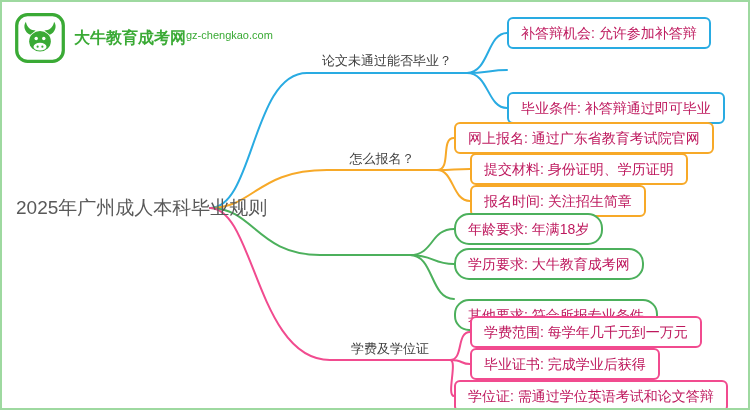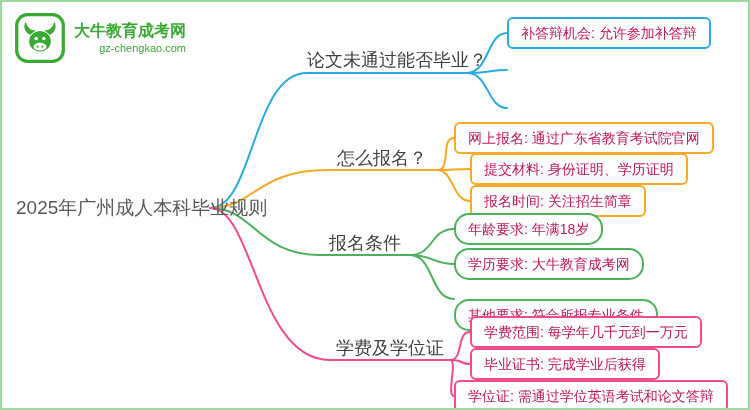--- a/index.html
+++ b/index.html
@@ -4,31 +4,31 @@
 <style>
   html,body{margin:0;padding:0;background:#fff;}
   #canvas{
     position:relative;width:750px;height:410px;box-sizing:border-box;
     background:#ffffff;border:2px solid #9ed9a0;overflow:hidden;
     font-family:"Liberation Sans","DejaVu Sans",sans-serif;
   }
   svg.lines{position:absolute;left:0;top:0;width:750px;height:410px;pointer-events:none;}
   .node{position:absolute;white-space:nowrap;}
   .central{font-size:19px;color:#595959;line-height:20px;}
-  .branch-label{font-size:18px;color:#404040;line-height:21px;text-align:center;}
+  .branch-label{font-size:13px;color:#404040;line-height:21px;text-align:center;}
   .leaf{
     background:#fff;border:2px solid #999;border-radius:6px;
     font-size:14px;color:#be185d;line-height:20px;padding:4px 12px;
   }
   .b0 .leaf,.leaf.b0{border-color:#29abe2;}
   .b1 .leaf,.leaf.b1{border-color:#f7a928;}
   .b2 .leaf,.leaf.b2{border-color:#4cb05c;border-radius:15px;}
   .b3 .leaf,.leaf.b3{border-color:#f14b8f;}
   .logo{position:absolute;left:12px;top:10px;display:flex;align-items:center;gap:8px;}
-  .logo-text{display:flex;flex-direction:column;text-align:right;}
+  .logo-text{display:flex;}
   .logo-title{font-size:16px;font-weight:bold;color:#3aaa35;line-height:20px;}
   .logo-domain{font-size:11px;color:#3aaa35;line-height:15px;}
 </style>
 </head>
 <body>
 
 <div id="canvas">
 
   <svg class="lines" viewBox="0 0 750 410" fill="none" stroke-width="2" stroke-linecap="round">
 
@@ -76,27 +76,27 @@
     <div class="logo-text">
       <span class="logo-title">大牛教育成考网</span>
       <span class="logo-domain">gz-chengkao.com</span>
     </div>
   </div>
 
   <div class="node central" style="left:14px;top:196px;">2025年广州成人本科毕业规则</div>
 
   <div class="node branch-label" style="left:305px;top:48px;width:160px;">论文未通过能否毕业？</div>
   <div class="node leaf b0" style="left:505px;top:15px;">补答辩机会: 允许参加补答辩</div>
+  <div class="node leaf b0" style="left:505px;top:90px;">毕业条件: 补答辩通过即可毕业</div>
 
   <div class="node branch-label" style="left:325px;top:146px;width:110px;">怎么报名？</div>
   <div class="node leaf b1" style="left:452px;top:120px;">网上报名: 通过广东省教育考试院官网</div>
   <div class="node leaf b1" style="left:468px;top:151px;">提交材料: 身份证明、学历证明</div>
   <div class="node leaf b1" style="left:468px;top:183px;">报名时间: 关注招生简章</div>
 
-  <div class="node branch-label" style="left:318px;top:231px;width:90px;">报名条件</div>
   <div class="node leaf b2" style="left:452px;top:211px;">年龄要求: 年满18岁</div>
   <div class="node leaf b2" style="left:452px;top:246px;">学历要求: 大牛教育成考网</div>
   <div class="node leaf b2" style="left:452px;top:297px;">其他要求: 符合所报专业条件</div>
 
   <div class="node branch-label" style="left:328px;top:336px;width:120px;">学费及学位证</div>
   <div class="node leaf b3" style="left:468px;top:314px;">学费范围: 每学年几千元到一万元</div>
   <div class="node leaf b3" style="left:468px;top:346px;">毕业证书: 完成学业后获得</div>
   <div class="node leaf b3" style="left:452px;top:378px;">学位证: 需通过学位英语考试和论文答辩</div>
 
 </div>

